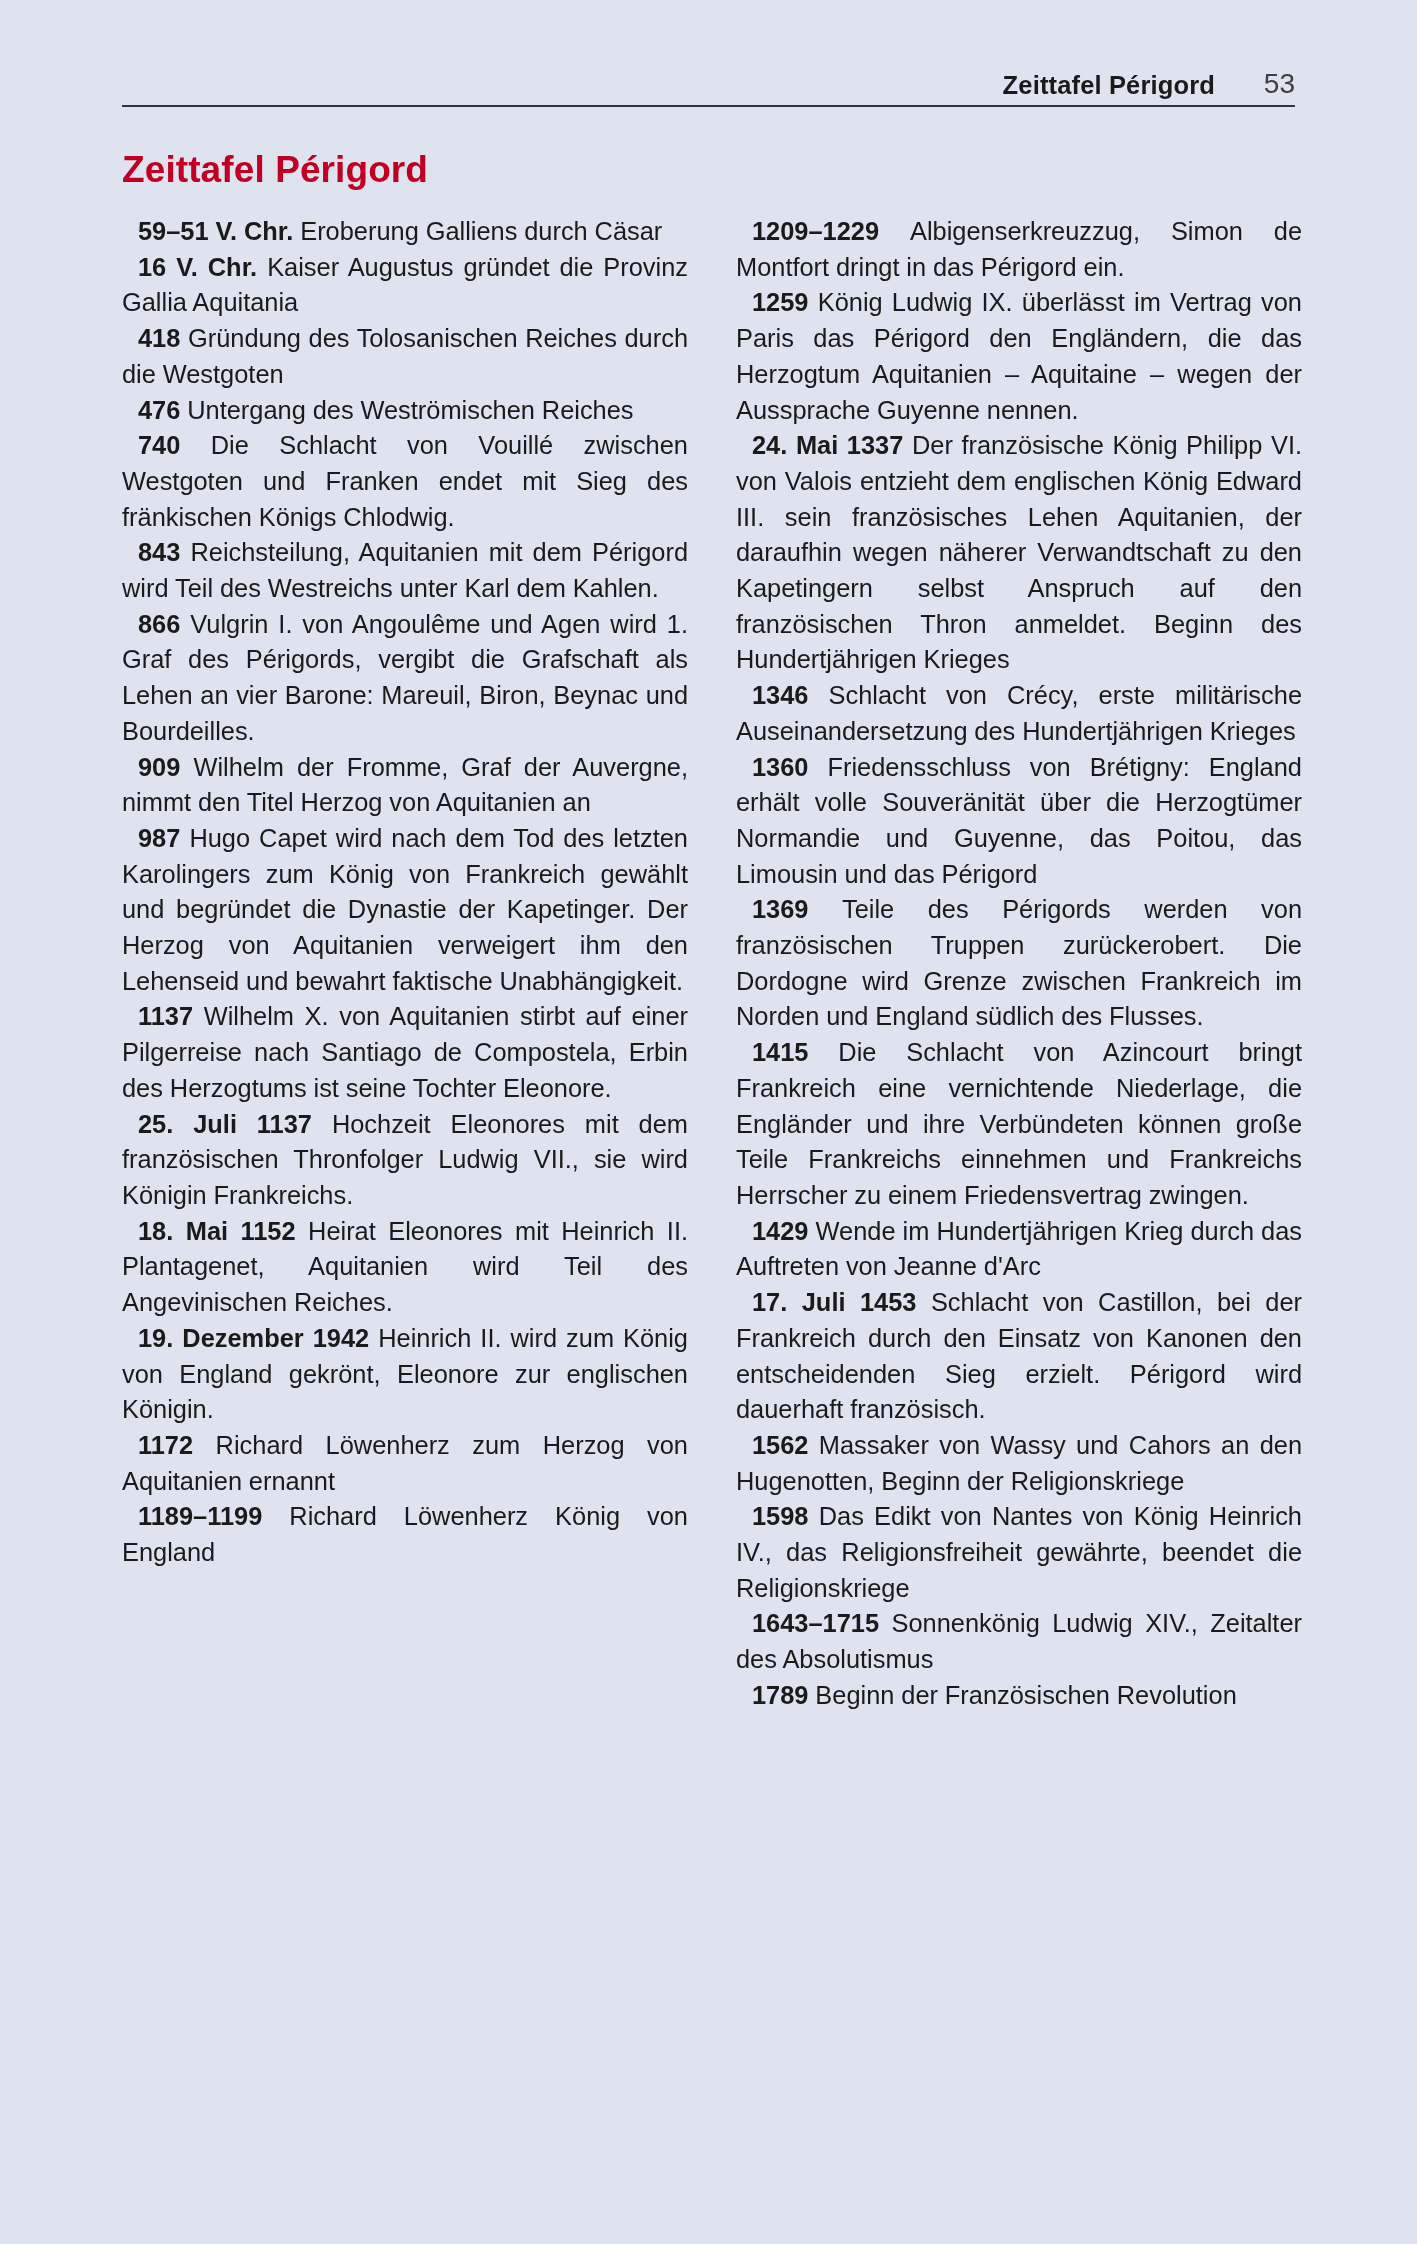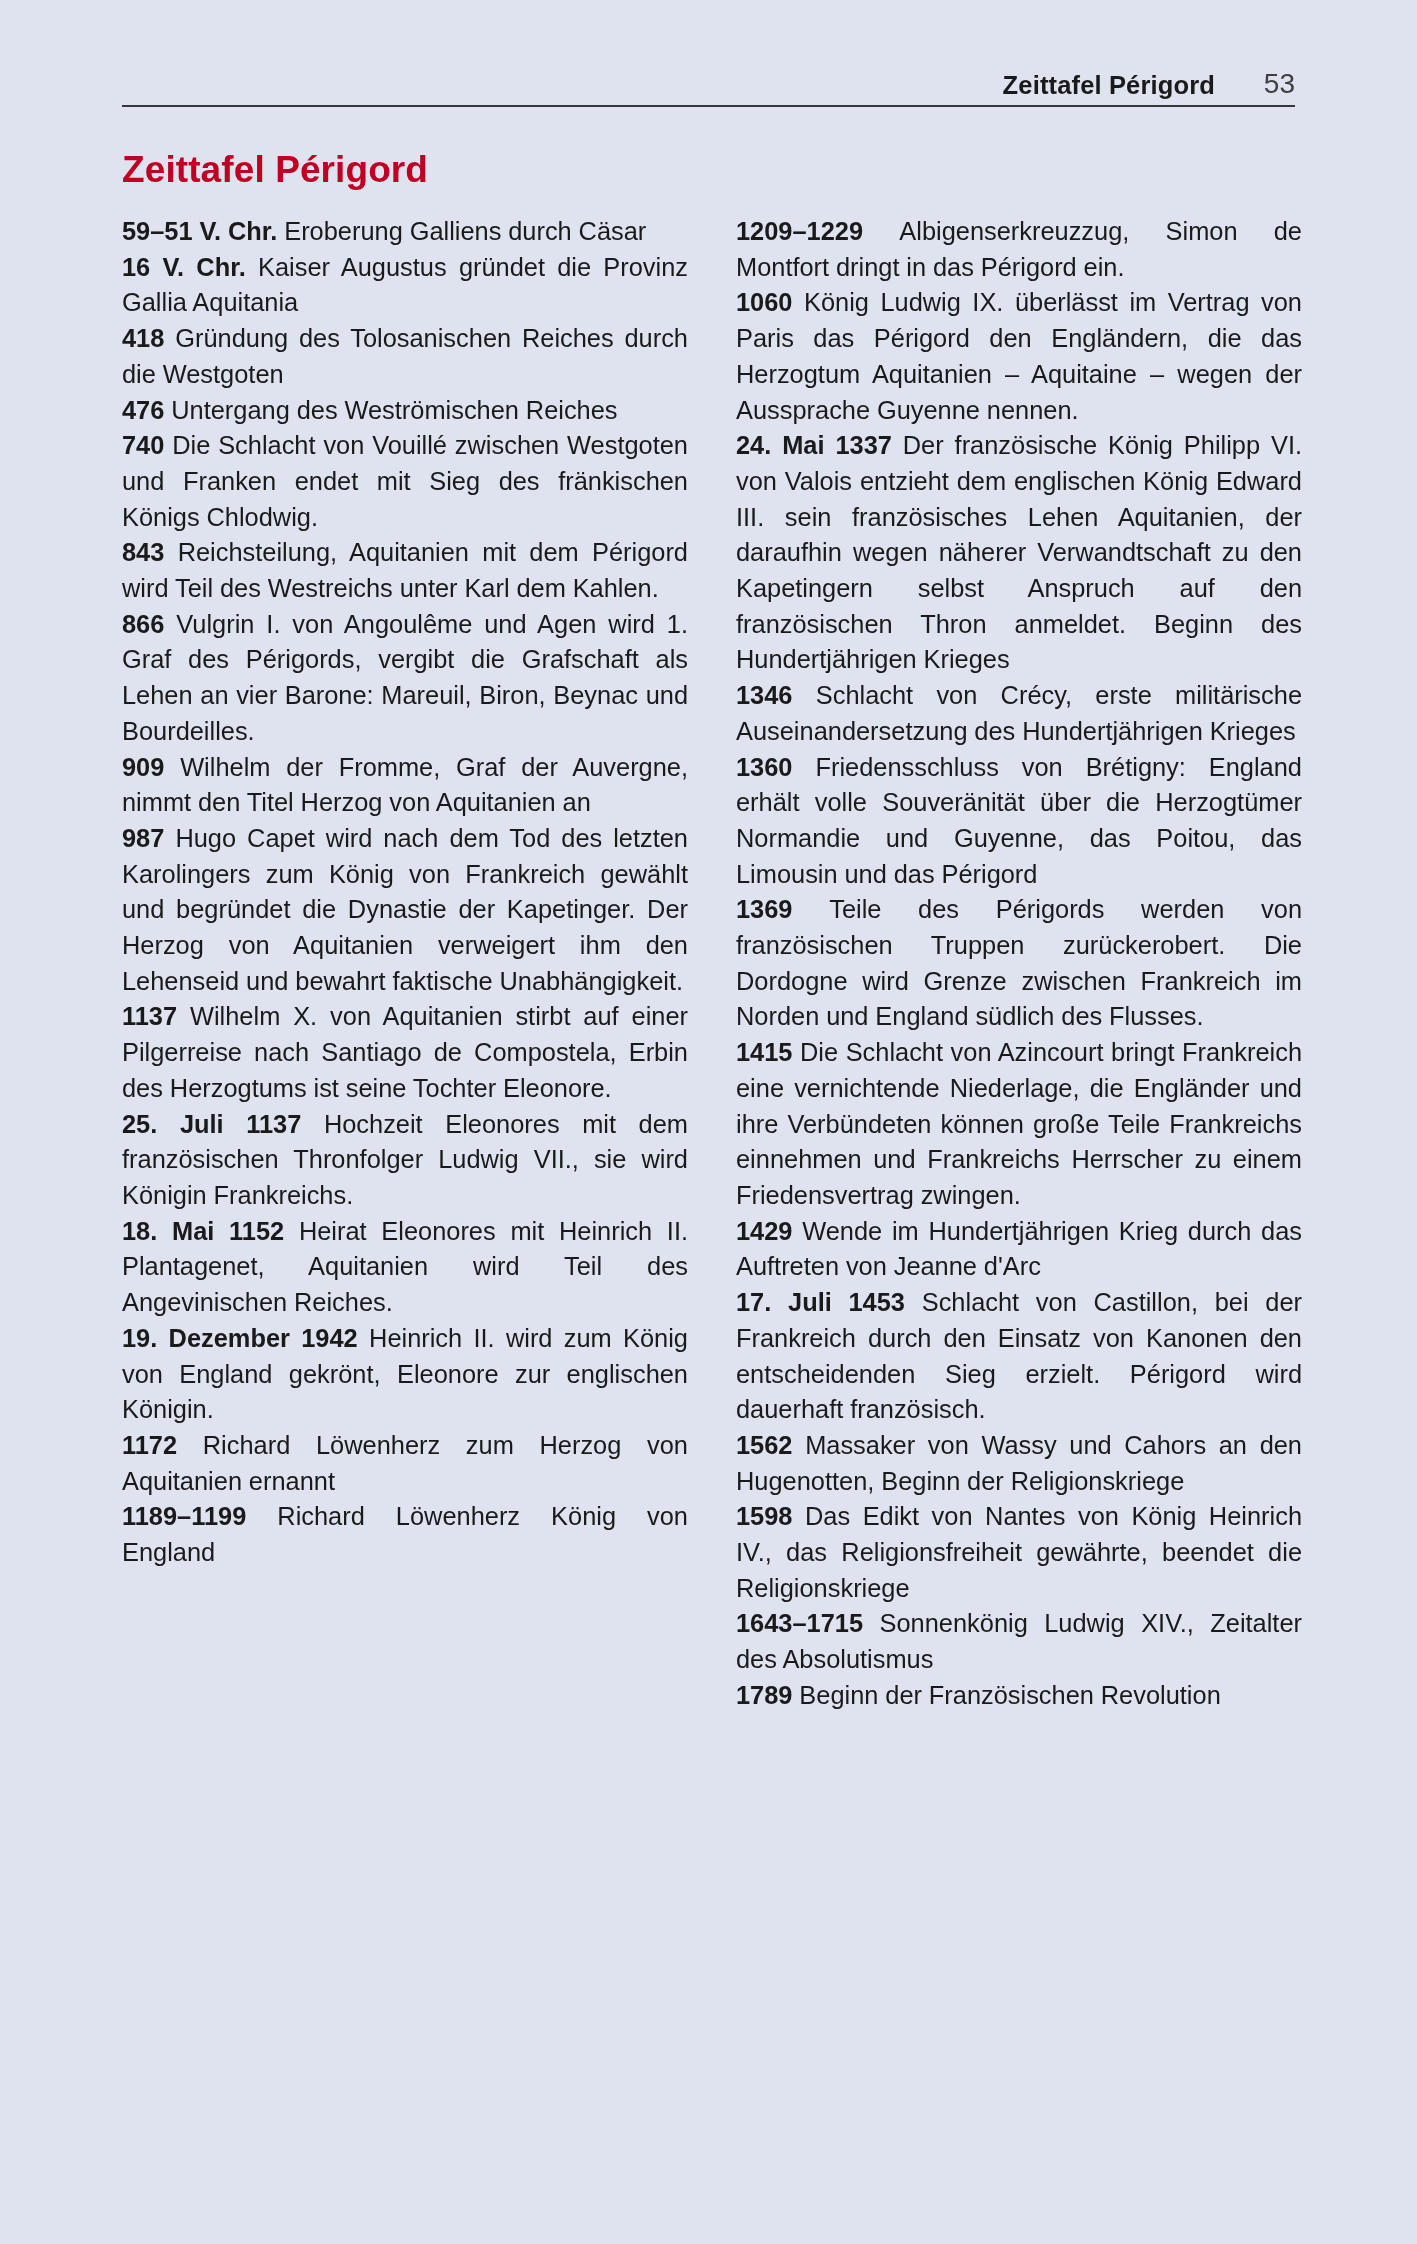--- a/index.html
+++ b/index.html
@@ -91,20 +91,21 @@
     font-size: 25.4px;
     line-height: 35.7px;
     text-align: justify;
     text-justify: inter-word;
     margin: 0;
     hyphens: manual;
     word-spacing: -0.2px;
   }
   .entry .date {
     font-weight: bold;
+    margin-left: 16px;
   }
   .entry .date::after {
     content: " ";
   }
 </style>
 </head>
 <body>
 
 <div class="page">
 
@@ -130,21 +131,21 @@
         <p class="entry"><span class="date">987</span><span class="desc">Hugo Capet wird nach dem Tod des letzten Karolingers zum König von Frankreich gewählt und begründet die Dynastie der Kapetinger. Der Herzog von Aquitanien verweigert ihm den Lehenseid und bewahrt faktische Unabhängigkeit.</span></p>
         <p class="entry"><span class="date">1137</span><span class="desc">Wilhelm X. von Aquitanien stirbt auf einer Pilgerreise nach Santiago de Compostela, Erbin des Herzogtums ist seine Tochter Eleonore.</span></p>
         <p class="entry"><span class="date">25. Juli 1137</span><span class="desc">Hochzeit Eleonores mit dem französischen Thronfolger Ludwig VII., sie wird Königin Frankreichs.</span></p>
         <p class="entry"><span class="date">18. Mai 1152</span><span class="desc">Heirat Eleonores mit Heinrich II. Plantagenet, Aquitanien wird Teil des Angevinischen Reiches.</span></p>
         <p class="entry"><span class="date">19. Dezember 1942</span><span class="desc">Heinrich II. wird zum König von England gekrönt, Eleonore zur englischen Königin.</span></p>
         <p class="entry"><span class="date">1172</span><span class="desc">Richard Löwenherz zum Herzog von Aquitanien ernannt</span></p>
         <p class="entry"><span class="date">1189–1199</span><span class="desc">Richard Löwenherz König von England</span></p>
       </div>
     <div class="col" id="col-right">
         <p class="entry"><span class="date">1209–1229</span><span class="desc">Albigenserkreuzzug, Simon de Montfort dringt in das Périgord ein.</span></p>
-        <p class="entry"><span class="date">1060</span><span class="desc">König Ludwig IX. überlässt im Vertrag von Paris das Périgord den Engländern, die das Herzogtum Aquitanien – Aquitaine – wegen der Aussprache Guyenne nennen.</span></p>
+        <p class="entry"><span class="date">1259</span><span class="desc">König Ludwig IX. überlässt im Vertrag von Paris das Périgord den Engländern, die das Herzogtum Aquitanien – Aquitaine – wegen der Aussprache Guyenne nennen.</span></p>
         <p class="entry"><span class="date">24. Mai 1337</span><span class="desc">Der französische König Philipp VI. von Valois entzieht dem englischen König Edward III. sein französisches Lehen Aquitanien, der daraufhin wegen näherer Verwandtschaft zu den Kapetingern selbst Anspruch auf den französischen Thron anmeldet. Beginn des Hundertjährigen Krieges</span></p>
         <p class="entry"><span class="date">1346</span><span class="desc">Schlacht von Crécy, erste militärische Auseinandersetzung des Hundertjährigen Krieges</span></p>
         <p class="entry"><span class="date">1360</span><span class="desc">Friedensschluss von Brétigny: England erhält volle Souveränität über die Herzogtümer Normandie und Guyenne, das Poitou, das Limousin und das Périgord</span></p>
         <p class="entry"><span class="date">1369</span><span class="desc">Teile des Périgords werden von französischen Truppen zurückerobert. Die Dordogne wird Grenze zwischen Frankreich im Norden und England südlich des Flusses.</span></p>
         <p class="entry"><span class="date">1415</span><span class="desc">Die Schlacht von Azincourt bringt Frankreich eine vernichtende Niederlage, die Engländer und ihre Verbündeten können große Teile Frankreichs einnehmen und Frankreichs Herrscher zu einem Friedensvertrag zwingen.</span></p>
         <p class="entry"><span class="date">1429</span><span class="desc">Wende im Hundertjährigen Krieg durch das Auftreten von Jeanne d'Arc</span></p>
         <p class="entry"><span class="date">17. Juli 1453</span><span class="desc">Schlacht von Castillon, bei der Frankreich durch den Einsatz von Kanonen den entscheidenden Sieg erzielt. Périgord wird dauerhaft französisch.</span></p>
         <p class="entry"><span class="date">1562</span><span class="desc">Massaker von Wassy und Cahors an den Hugenotten, Beginn der Religionskriege</span></p>
         <p class="entry"><span class="date">1598</span><span class="desc">Das Edikt von Nantes von König Heinrich IV., das Religionsfreiheit gewährte, beendet die Religionskriege</span></p>
         <p class="entry"><span class="date">1643–1715</span><span class="desc">Sonnenkönig Ludwig XIV., Zeitalter des Absolutismus</span></p>

